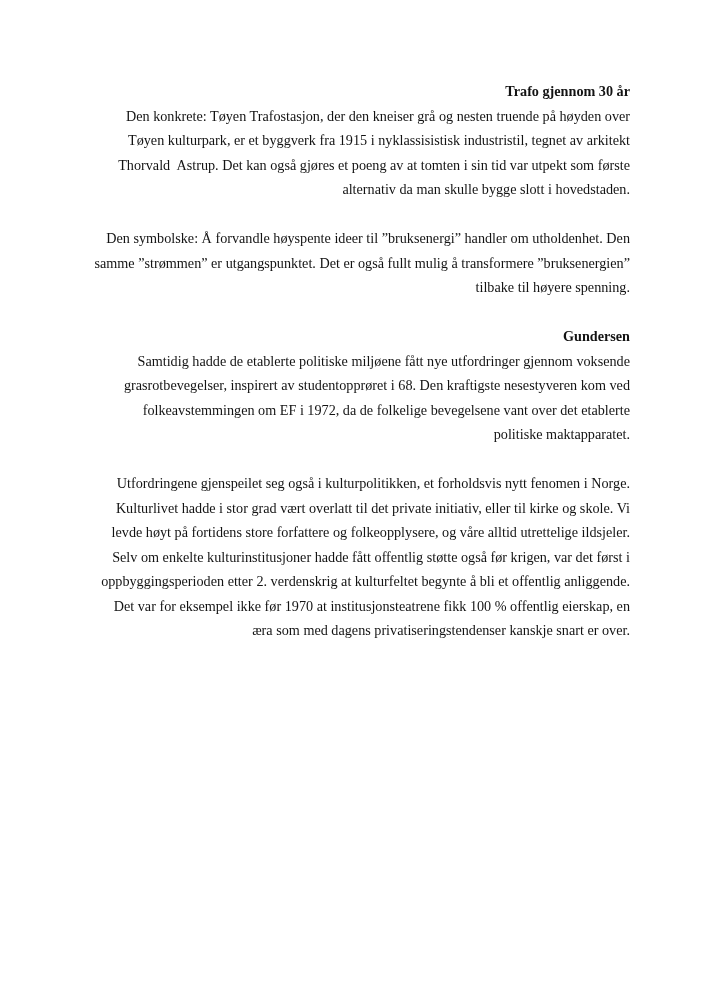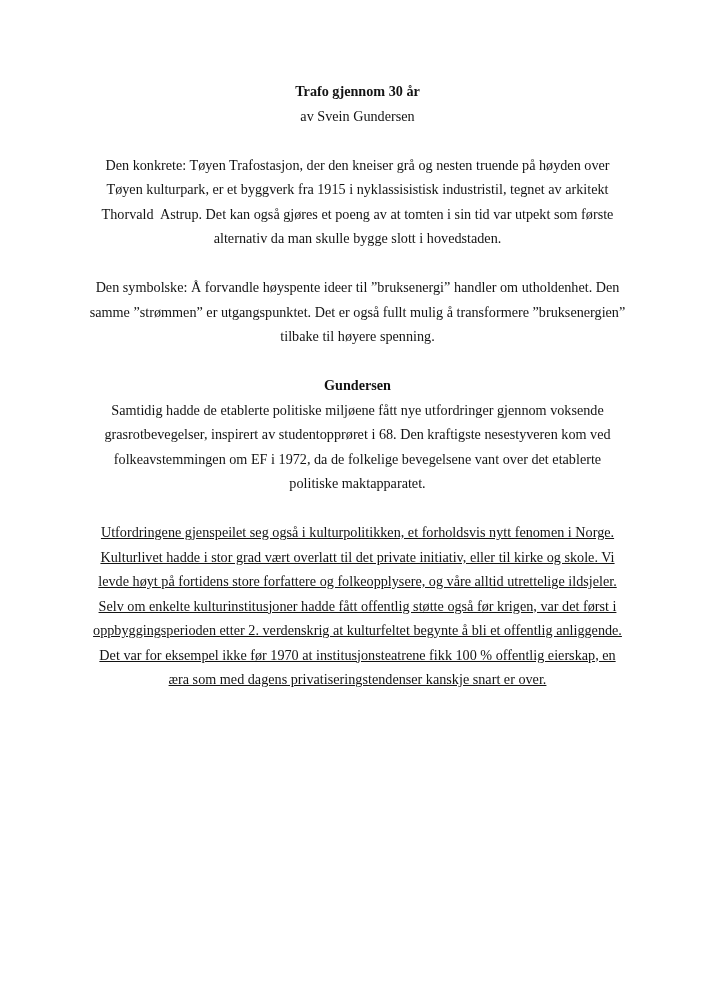--- a/index.html
+++ b/index.html
@@ -12,39 +12,38 @@
     font-family: "Liberation Serif", serif;
     color: #131313;
   }
   .page-text {
     position: absolute;
     left: 85px;
     top: 79px;
     width: 545px;
     font-size: 14.2px;
     line-height: 24.5px;
-    text-align: center;
+    text-align: right;
   }
   .bold { font-weight: bold; }
   .line { white-space: pre; margin: 0; }
   .para {
     white-space: pre;      
     margin: 0 0 24.5px 0;  
   }
-  .para.last { margin-bottom: 0; text-decoration: underline; }
+  .para.last { margin-bottom: 0; }
 </style>
 </head>
 <body>
 
 <div class="page-text">
 
   <div class="line bold">Trafo gjennom 30 år</div>
 
 
-  <div class="para">av Svein Gundersen</div>
 
 
   <p class="para">Den konkrete: Tøyen Trafostasjon, der den kneiser grå og nesten truende på høyden over
 Tøyen kulturpark, er et byggverk fra 1915 i nyklassisistisk industristil, tegnet av arkitekt
 Thorvald  Astrup. Det kan også gjøres et poeng av at tomten i sin tid var utpekt som første
 alternativ da man skulle bygge slott i hovedstaden.</p>
 
   <p class="para">Den symbolske: Å forvandle høyspente ideer til ”bruksenergi” handler om utholdenhet. Den
 samme ”strømmen” er utgangspunktet. Det er også fullt mulig å transformere ”bruksenergien”
 tilbake til høyere spenning.</p>

